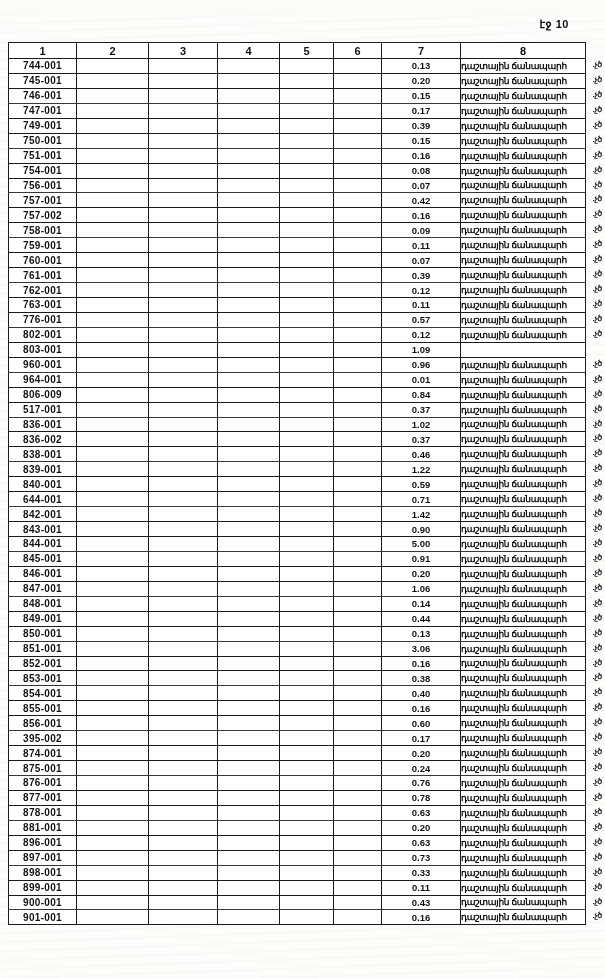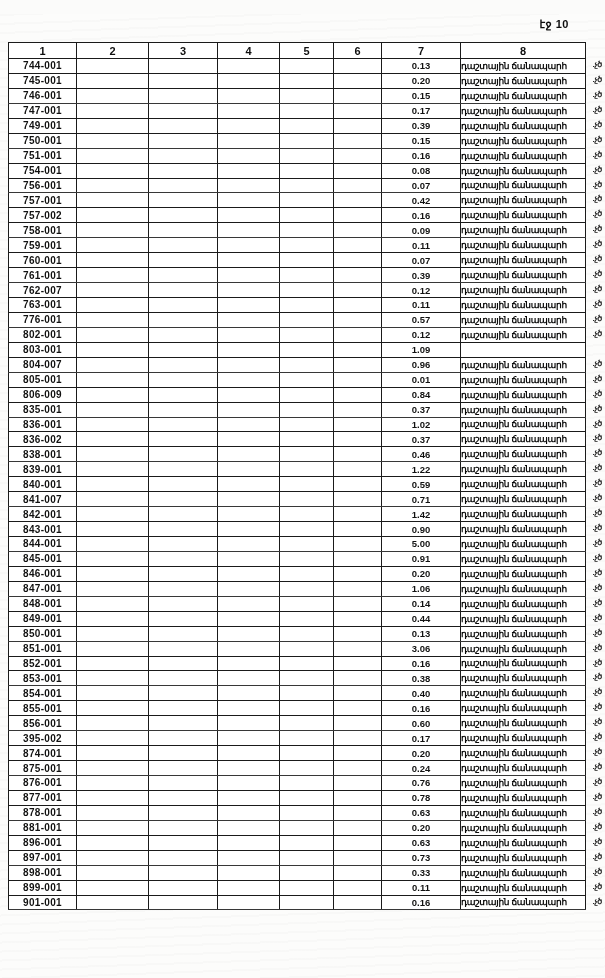--- a/index.html
+++ b/index.html
@@ -306,21 +306,21 @@
     <td></td>
     <td></td>
     <td class="c-val">0.39</td>
     <td class="c-desc">
       <span>դաշտային ճանապարհ</span>
       <span class="margin-note">.չծ</span>
     </td>
   </tr>
 
   <tr>
-    <td class="c-id">762-007</td>
+    <td class="c-id">762-001</td>
     <td></td>
     <td></td>
     <td></td>
     <td></td>
     <td></td>
     <td class="c-val">0.12</td>
     <td class="c-desc">
       <span>դաշտային ճանապարհ</span>
       <span class="margin-note">.չծ</span>
     </td>
@@ -376,35 +376,35 @@
     <td></td>
     <td></td>
     <td class="c-val">1.09</td>
     <td class="c-desc">
       <span></span>
       <span class="margin-note"></span>
     </td>
   </tr>
 
   <tr>
-    <td class="c-id">804-007</td>
+    <td class="c-id">960-001</td>
     <td></td>
     <td></td>
     <td></td>
     <td></td>
     <td></td>
     <td class="c-val">0.96</td>
     <td class="c-desc">
       <span>դաշտային ճանապարհ</span>
       <span class="margin-note">.չծ</span>
     </td>
   </tr>
 
   <tr>
-    <td class="c-id">805-001</td>
+    <td class="c-id">964-001</td>
     <td></td>
     <td></td>
     <td></td>
     <td></td>
     <td></td>
     <td class="c-val">0.01</td>
     <td class="c-desc">
       <span>դաշտային ճանապարհ</span>
       <span class="margin-note">.չծ</span>
     </td>
@@ -418,21 +418,21 @@
     <td></td>
     <td></td>
     <td class="c-val">0.84</td>
     <td class="c-desc">
       <span>դաշտային ճանապարհ</span>
       <span class="margin-note">.չծ</span>
     </td>
   </tr>
 
   <tr>
-    <td class="c-id">835-001</td>
+    <td class="c-id">517-001</td>
     <td></td>
     <td></td>
     <td></td>
     <td></td>
     <td></td>
     <td class="c-val">0.37</td>
     <td class="c-desc">
       <span>դաշտային ճանապարհ</span>
       <span class="margin-note">.չծ</span>
     </td>
@@ -502,21 +502,21 @@
     <td></td>
     <td></td>
     <td class="c-val">0.59</td>
     <td class="c-desc">
       <span>դաշտային ճանապարհ</span>
       <span class="margin-note">.չծ</span>
     </td>
   </tr>
 
   <tr>
-    <td class="c-id">841-007</td>
+    <td class="c-id">644-001</td>
     <td></td>
     <td></td>
     <td></td>
     <td></td>
     <td></td>
     <td class="c-val">0.71</td>
     <td class="c-desc">
       <span>դաշտային ճանապարհ</span>
       <span class="margin-note">.չծ</span>
     </td>
@@ -881,20 +881,33 @@
     <td></td>
     <td></td>
     <td></td>
     <td class="c-val">0.11</td>
     <td class="c-desc">
       <span>դաշտային ճանապարհ</span>
       <span class="margin-note">.չծ</span>
     </td>
   </tr>
 
+  <tr>
+    <td class="c-id">900-001</td>
+    <td></td>
+    <td></td>
+    <td></td>
+    <td></td>
+    <td></td>
+    <td class="c-val">0.43</td>
+    <td class="c-desc">
+      <span>դաշտային ճանապարհ</span>
+      <span class="margin-note">.չծ</span>
+    </td>
+  </tr>
 
   <tr>
     <td class="c-id">901-001</td>
     <td></td>
     <td></td>
     <td></td>
     <td></td>
     <td></td>
     <td class="c-val">0.16</td>
     <td class="c-desc">

